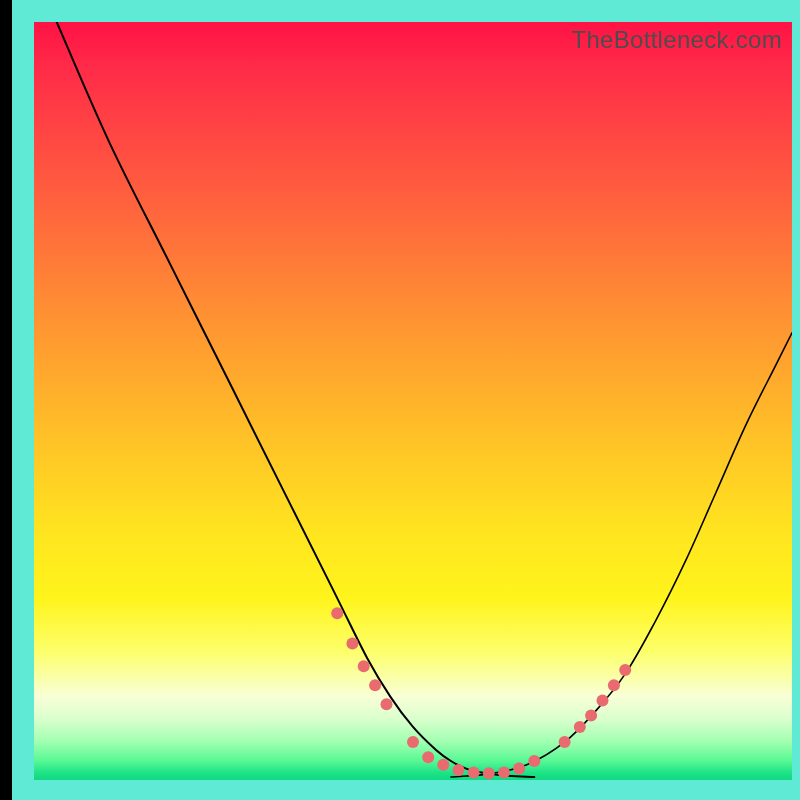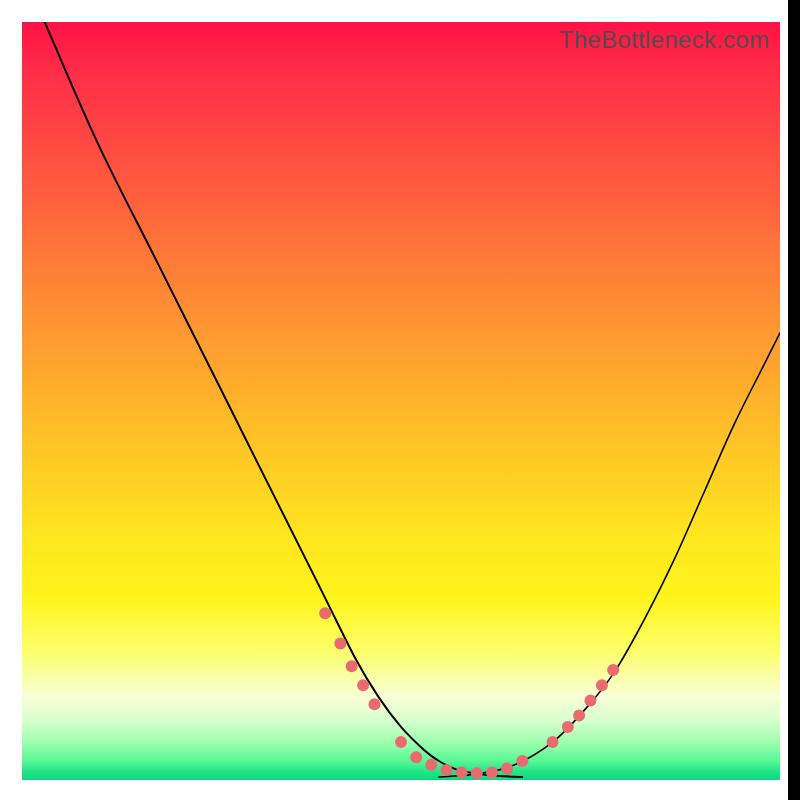--- a/index.html
+++ b/index.html
@@ -6,25 +6,25 @@
     margin: 0;
     padding: 0;
     width: 800px;
     height: 800px;
     background: #000;
     overflow: hidden;
     font-family: Arial, Helvetica, sans-serif;
   }
   .frame {
     position: absolute;
-    left: 0;
+    left: 12px;
     top: 0;
     width: 788px;
     height: 800px;
-    background: #ffffff;
+    background: #5eead4;
   }
   .plot-area {
     position: absolute;
     left: 22px;
     top: 22px;
     width: 758px;
     height: 758px;
     overflow: hidden;
   }
   

